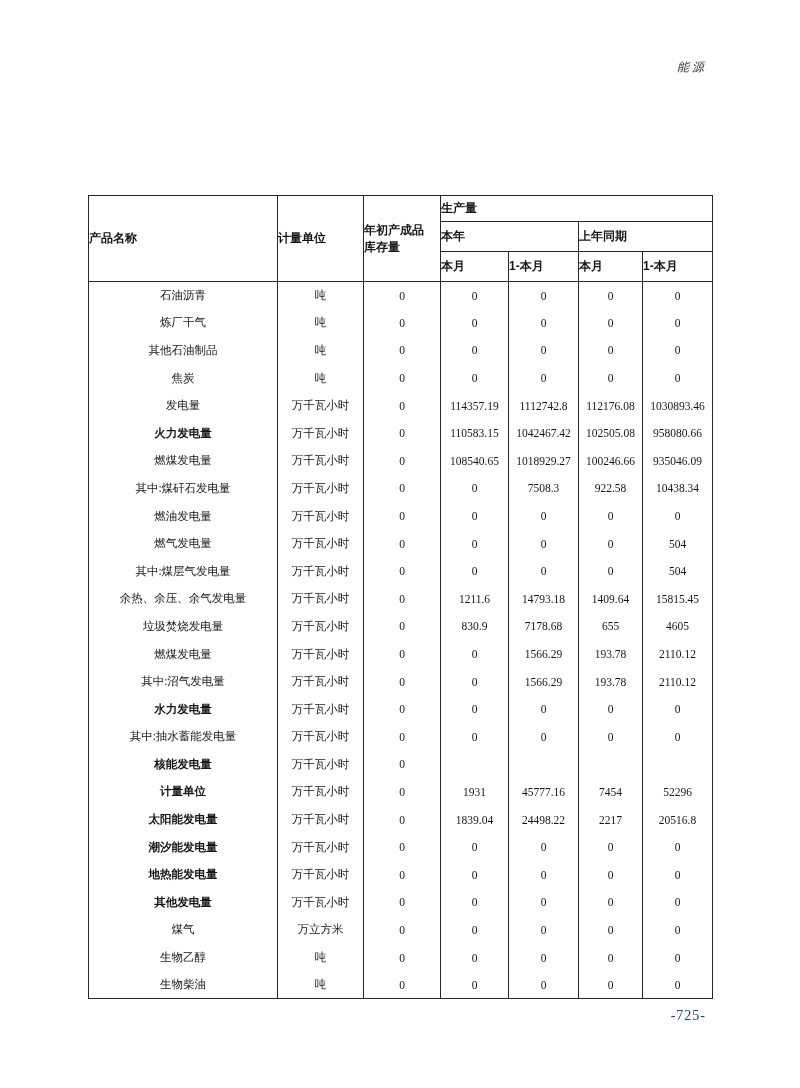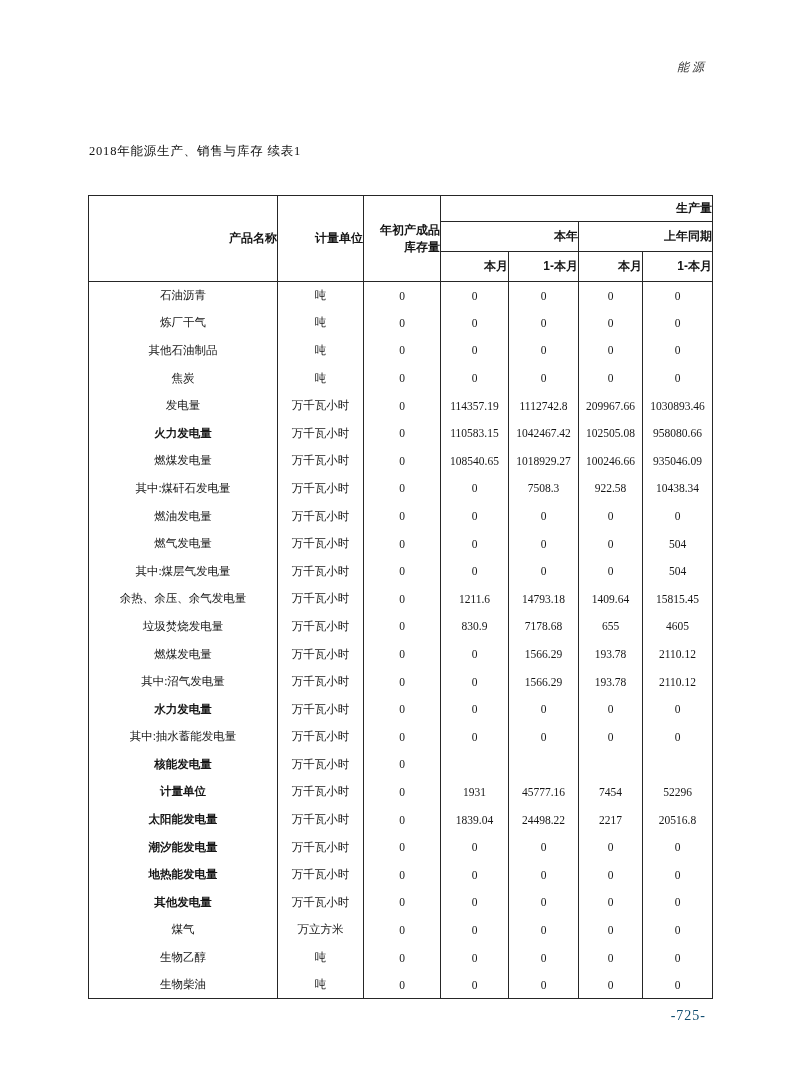--- a/index.html
+++ b/index.html
@@ -37,21 +37,21 @@
     width: 624px;
     border-collapse: collapse;
     table-layout: fixed;
     border: 1.2px solid #262626;
   }
   table.stat-table th {
     border: 1px solid #262626;
     font-family: "Liberation Sans", "DejaVu Sans", sans-serif;
     font-weight: bold;
     font-size: 12px;
-    text-align: right;
+    text-align: left;
     vertical-align: middle;
     padding: 0;
     color: #141414;
   }
   table.stat-table td {
     border-left: 1px solid #262626;
     border-right: 1px solid #262626;
     font-size: 11.5px;
     vertical-align: middle;
     padding: 0;
@@ -80,21 +80,20 @@
     color: #0c4a6e;
   }
 </style>
 </head>
 <body>
 
 <div class="page">
 
   <div class="corner-label">能源</div>
 
-  <div class="doc-title">2018年能源生产、销售与库存 续表1</div>
 
   <table class="stat-table">
     <colgroup>
       <col style="width:189px">
       <col style="width:86px">
       <col style="width:77px">
       <col style="width:68px">
       <col style="width:70px">
       <col style="width:64px">
       <col style="width:70px">
@@ -156,21 +155,21 @@
           <td class="col-num">0</td>
           <td class="col-num">0</td>
           <td class="col-num">0</td>
         </tr>
         <tr>
           <td class="col-name indent-0">发电量</td>
           <td class="col-unit">万千瓦小时</td>
           <td class="col-num">0</td>
           <td class="col-num">114357.19</td>
           <td class="col-num">1112742.8</td>
-          <td class="col-num">209967.66</td>
+          <td class="col-num">112176.08</td>
           <td class="col-num">1030893.46</td>
         </tr>
         <tr>
           <td class="col-name indent-1">火力发电量</td>
           <td class="col-unit">万千瓦小时</td>
           <td class="col-num">0</td>
           <td class="col-num">110583.15</td>
           <td class="col-num">1042467.42</td>
           <td class="col-num">102505.08</td>
           <td class="col-num">958080.66</td>

